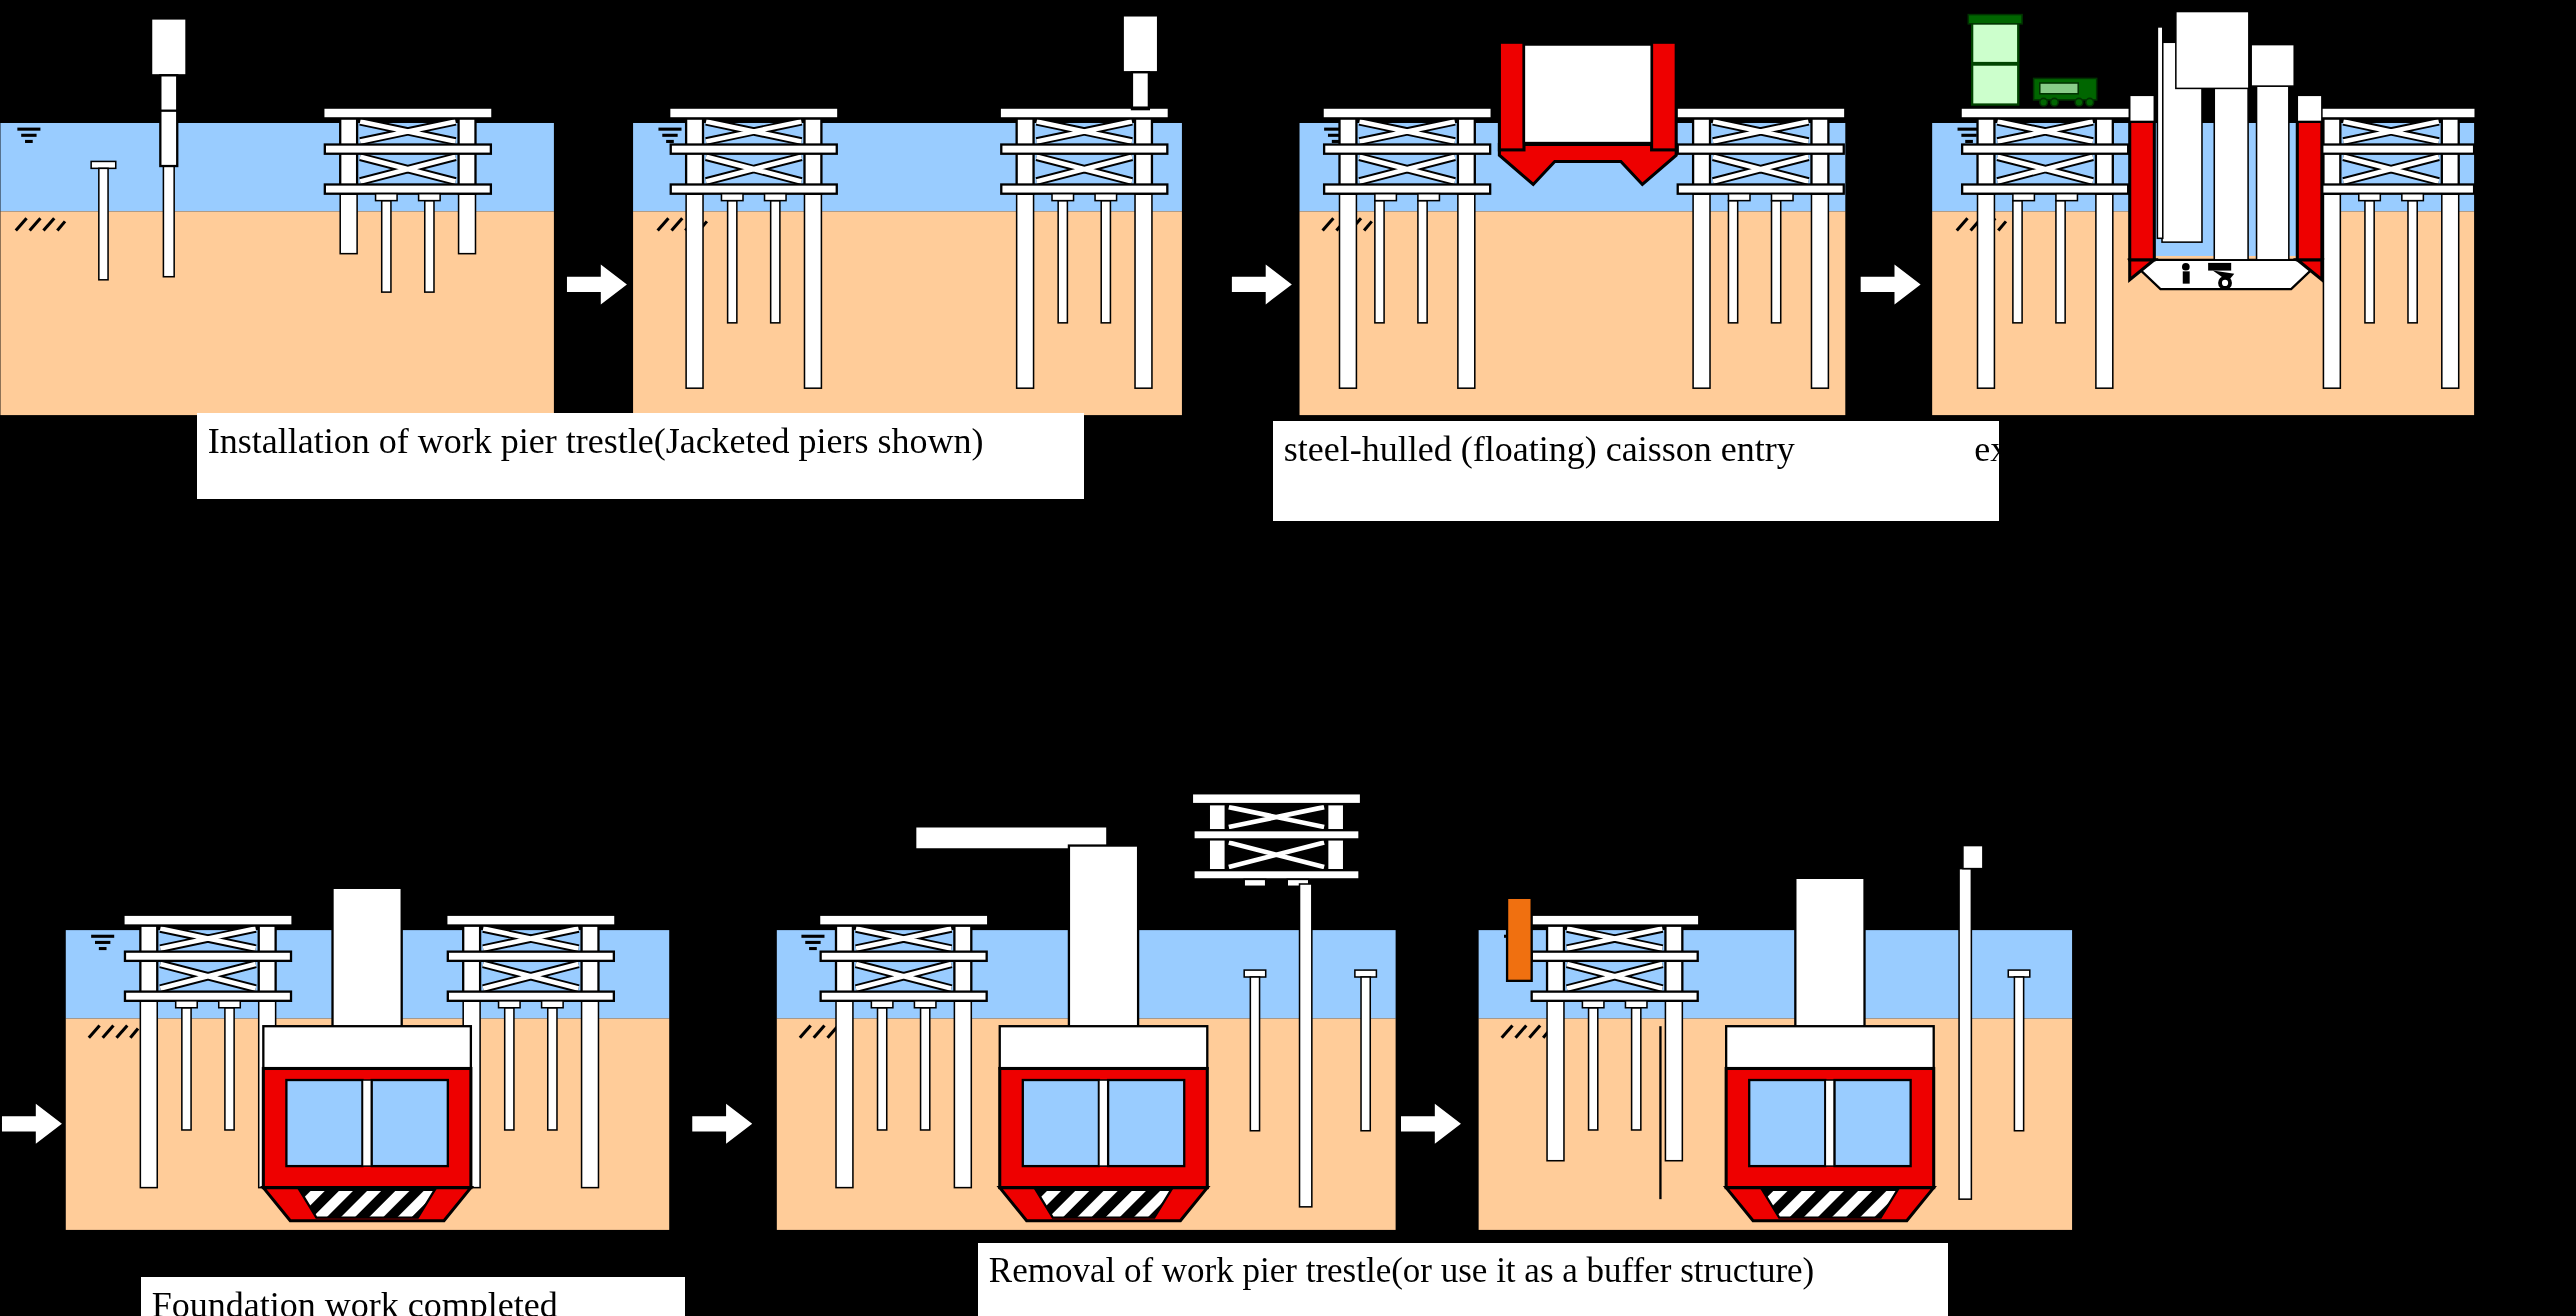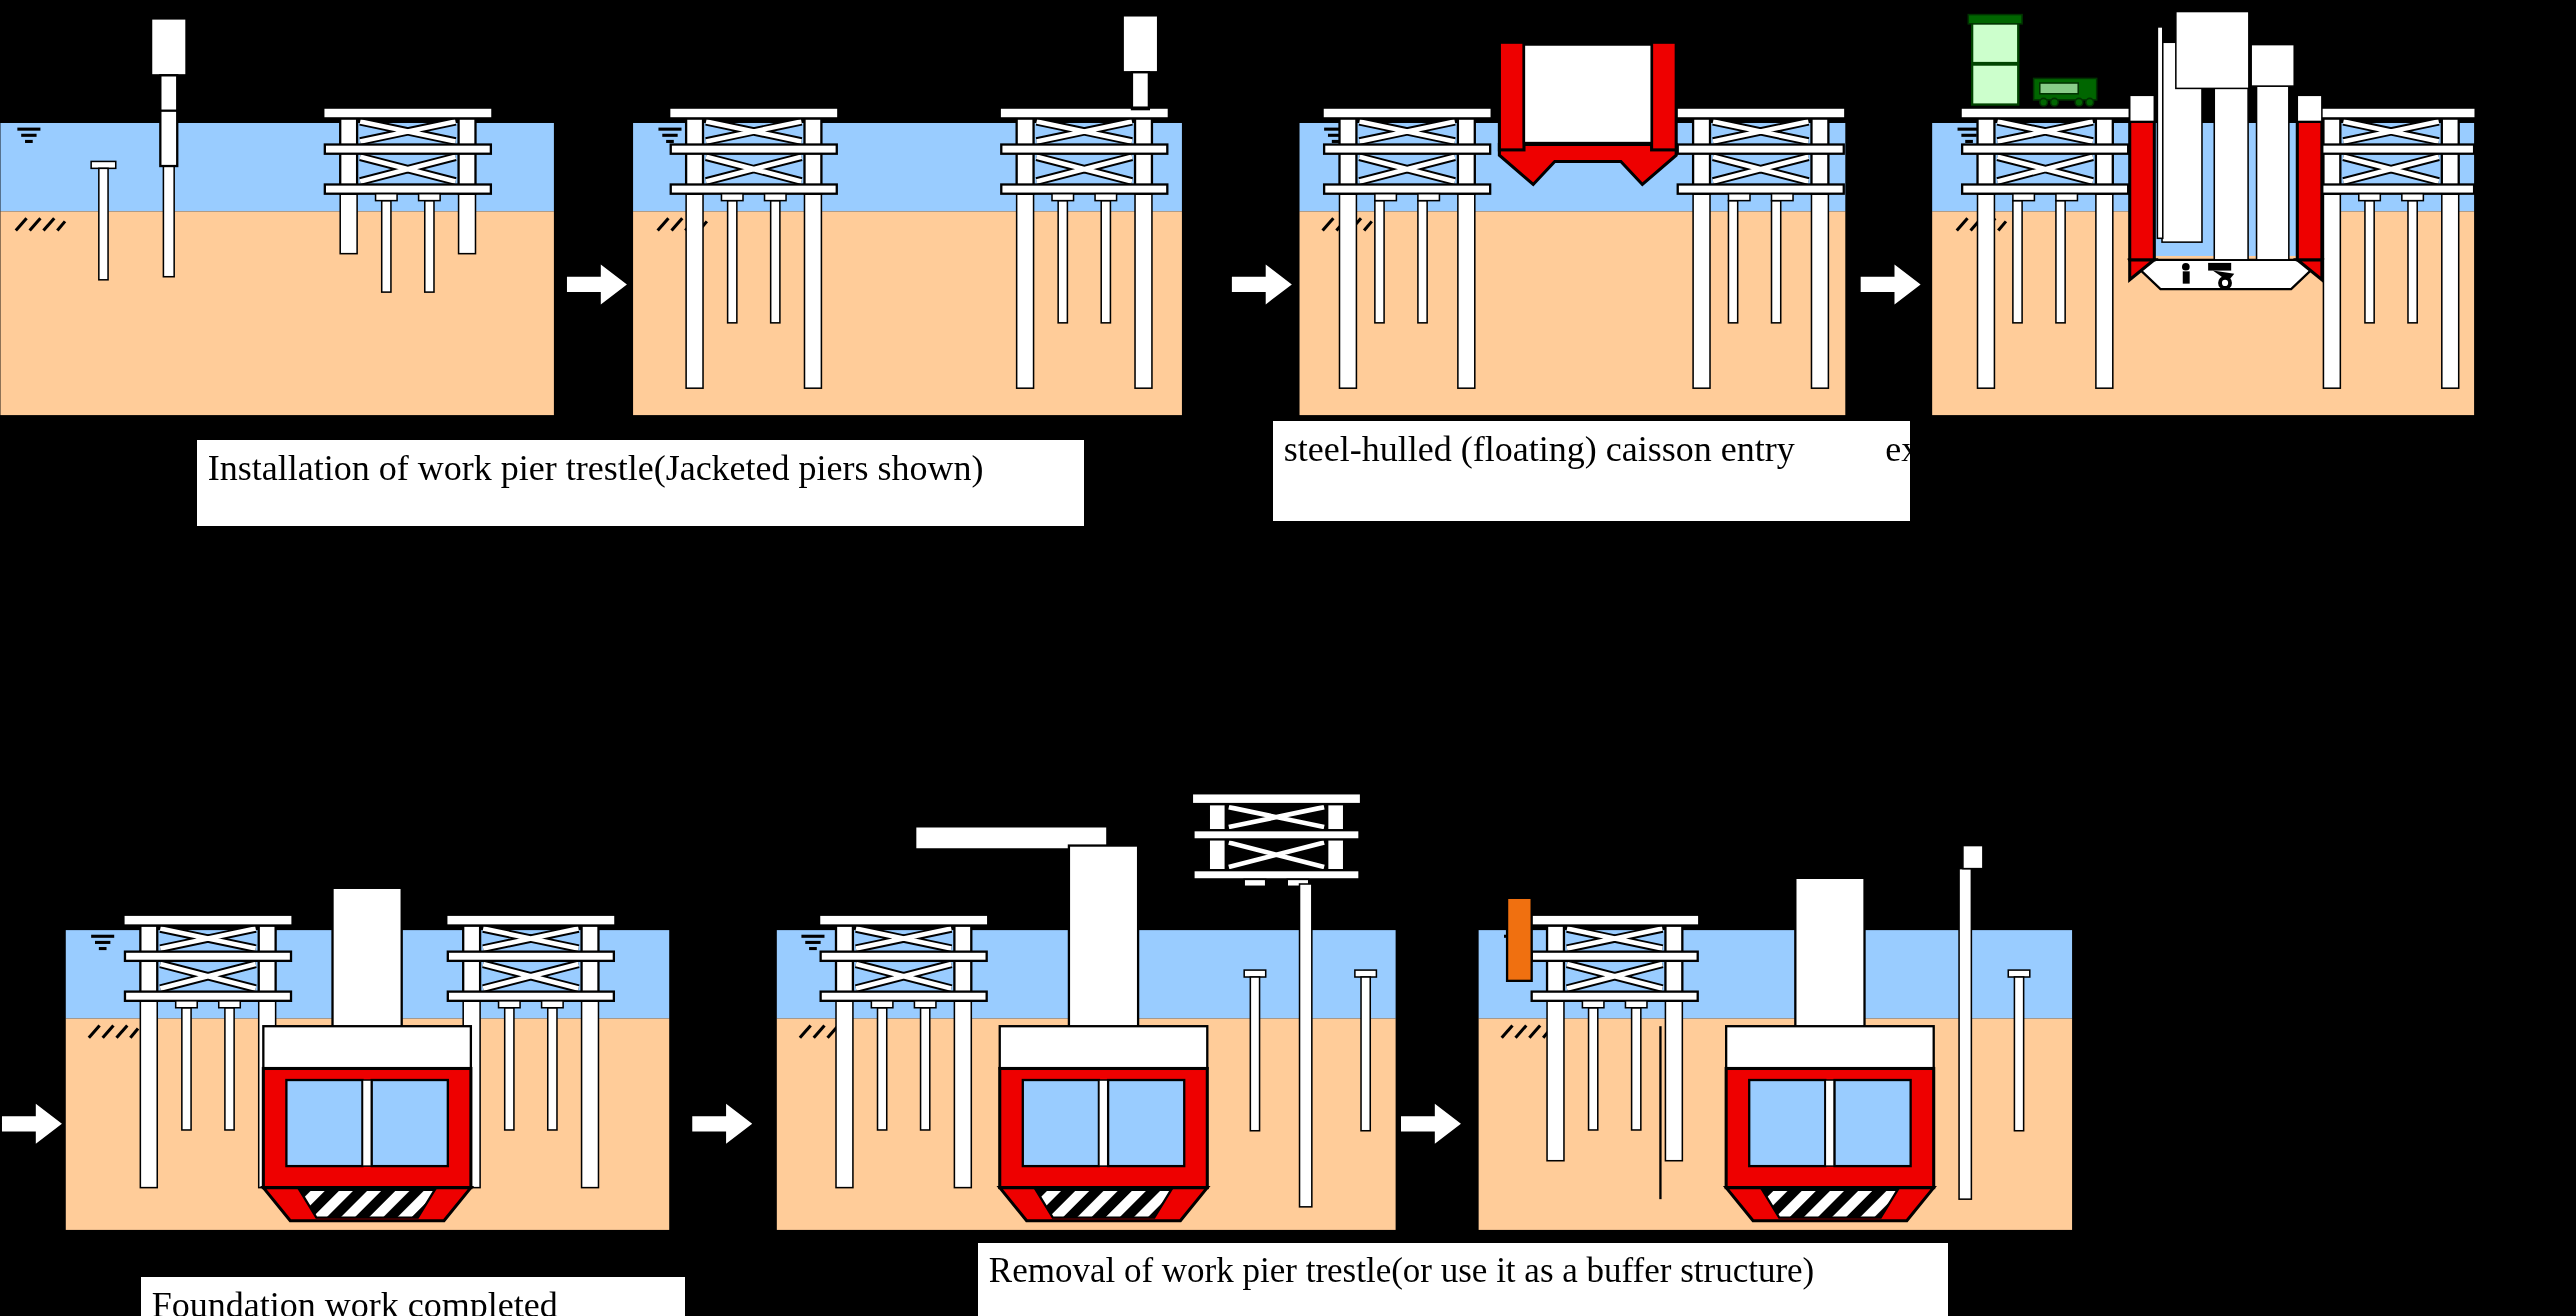--- a/index.html
+++ b/index.html
@@ -288,25 +288,25 @@
     <rect class="k" x="2158" y="1335" width="3" height="225"></rect>
     <rect class="w" x="2335" y="1142" width="90" height="198"></rect>
     <use href="#caisson-body" x="2245" y="1335"></use>
     <rect class="w2" x="2548" y="1130" width="16" height="430"></rect>
     <rect class="w2" x="2553" y="1100" width="26" height="30"></rect>
     <rect class="w2" x="2612" y="1262" width="28" height="9"></rect>
     <rect class="w2" x="2620" y="1271" width="12" height="200"></rect>
   </g>
 </svg>
 
-  <div class="caption" style="left:197px;top:440px;width:887px;height:86px;">
+  <div class="caption" style="left:197px;top:413px;width:887px;height:86px;">
     <span>Installation of work pier trestle(Jacketed piers shown)</span>
   </div>
 
-  <div class="caption" style="left:1273px;top:421px;width:637px;height:100px;">
+  <div class="caption" style="left:1273px;top:421px;width:726px;height:100px;">
     <span>steel-hulled (floating) caisson entry</span>
     <span style="position:absolute;right:-9.2px;top:7.7px;">ex</span>
   </div>
 
   <div class="caption" style="left:141px;top:1244px;width:544px;height:69px;margin-top:33px;">
     <span>Foundation work completed</span>
   </div>
 
   <div class="caption" style="left:978px;top:1243px;width:970px;height:74px;font-size:35px;">
     <span>Removal of work pier trestle(or use it as a buffer structure)</span>

